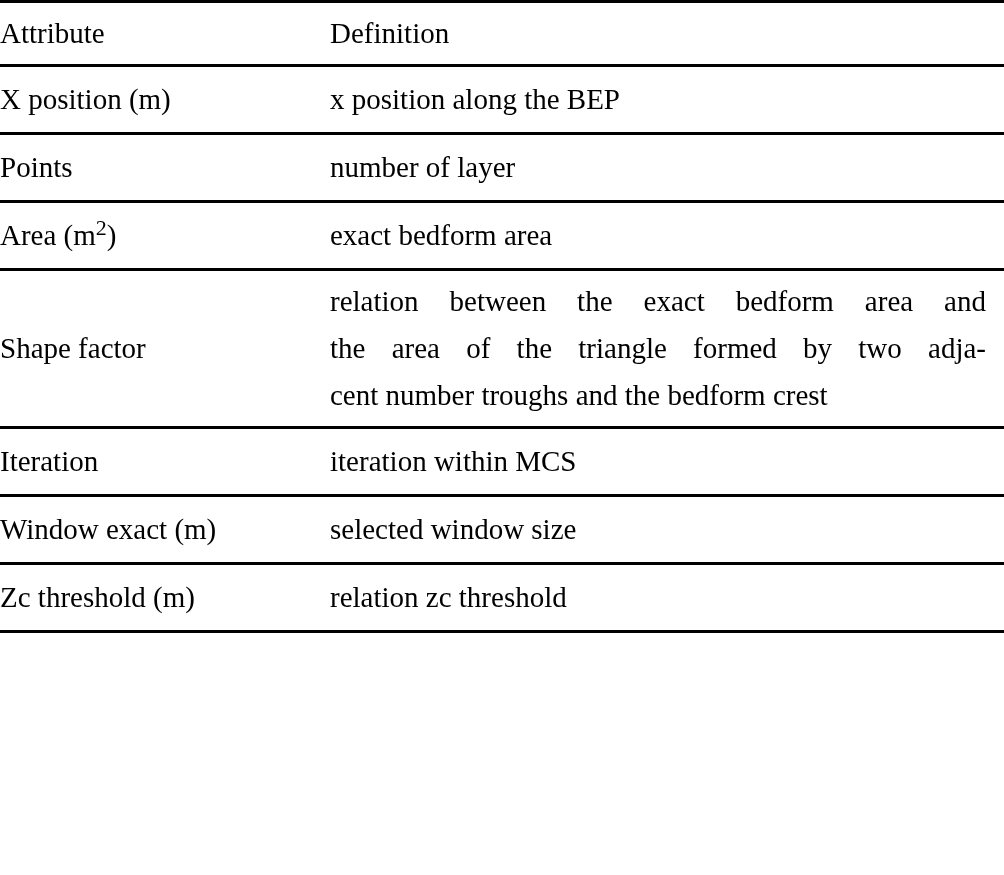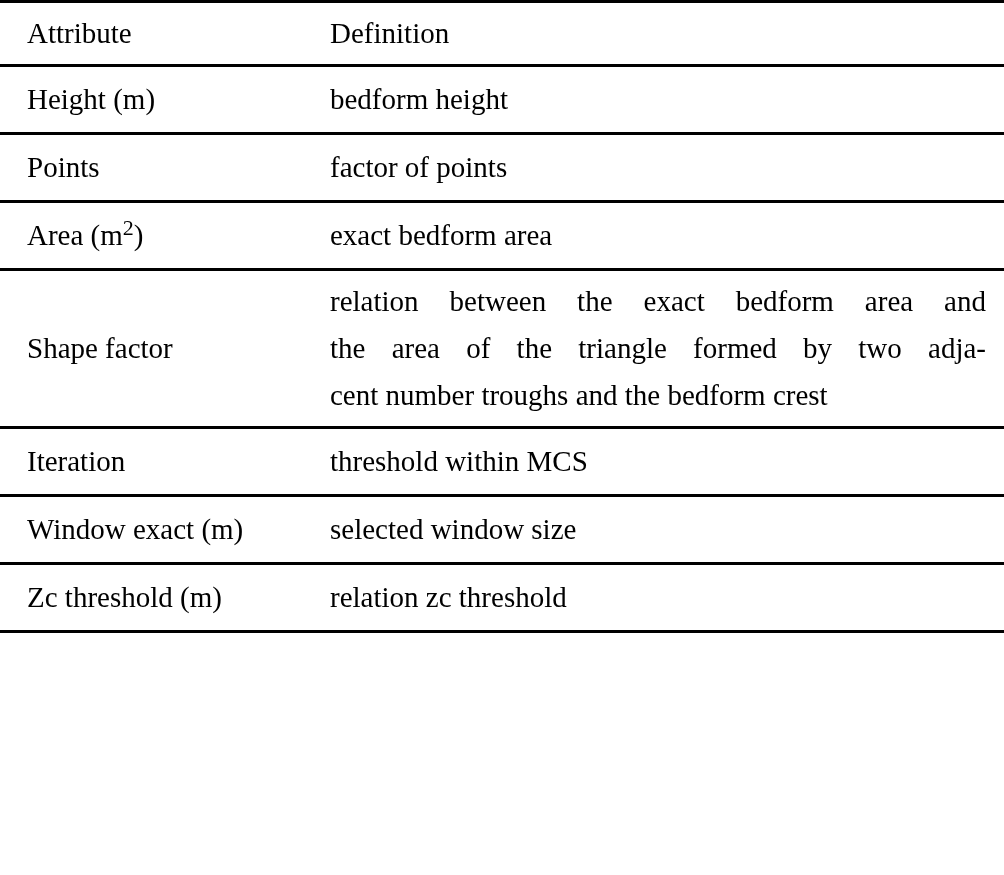--- a/index.html
+++ b/index.html
@@ -18,21 +18,21 @@
   col.col-attr { width: 330px; }
   col.col-def  { width: 674px; }
   th, td {
     font-weight: normal;
     font-size: 29px;
     text-align: left;
     vertical-align: middle;
     border-bottom: 3px solid #000;
     line-height: 1.25;
   }
-  th:first-child, td.attr { padding-left: 27px; padding-right: 8px; }
+  th:first-child, td.attr { padding-right: 8px; }
   th:last-child,  td.def  { padding-right: 18px; }
   thead th { height: 64px; }
   tbody td { height: 68px; }
   tr.tall td { height: 158px; }
   td.def .line { line-height: 47px; }
   .justify { text-align: justify; text-align-last: justify; }
   sup.msup {
     font-size: 22px;
     line-height: 0;
     vertical-align: 10px;
@@ -47,42 +47,42 @@
     <col class="col-def">
   </colgroup>
   <thead>
     <tr>
       <th>Attribute</th>
       <th>Definition</th>
     </tr>
   </thead>
   <tbody>
     <tr>
-      <td class="attr">Height (m)</td>
-      <td class="def">bedform height</td>
+      <td class="attr">X position (m)</td>
+      <td class="def">x position along the BEP</td>
     </tr>
     <tr>
       <td class="attr">Points</td>
-      <td class="def">factor of points</td>
+      <td class="def">number of layer</td>
     </tr>
     <tr>
       <td class="attr"><span>Area (m</span><sup class="msup">2</sup><span>)</span></td>
       <td class="def">exact bedform area</td>
     </tr>
     <tr class="tall">
       <td class="attr">Shape factor</td>
       <td class="def">
         <div class="line justify">relation between the exact bedform area and</div>
         <div class="line justify">the area of the triangle formed by two adja-</div>
         <div class="line">cent number troughs and the bedform crest</div>
       </td>
     </tr>
     <tr>
       <td class="attr">Iteration</td>
-      <td class="def">threshold within MCS</td>
+      <td class="def">iteration within MCS</td>
     </tr>
     <tr>
       <td class="attr">Window exact (m)</td>
       <td class="def">selected window size</td>
     </tr>
     <tr>
       <td class="attr">Zc threshold (m)</td>
       <td class="def">relation zc threshold</td>
     </tr>
   </tbody>

